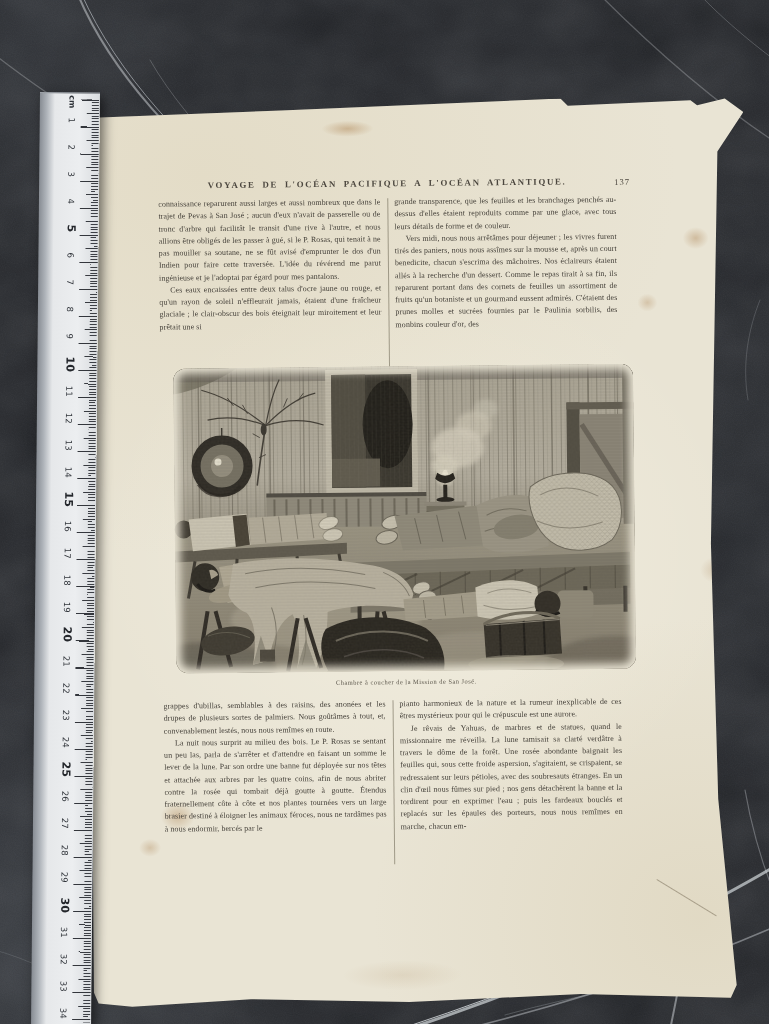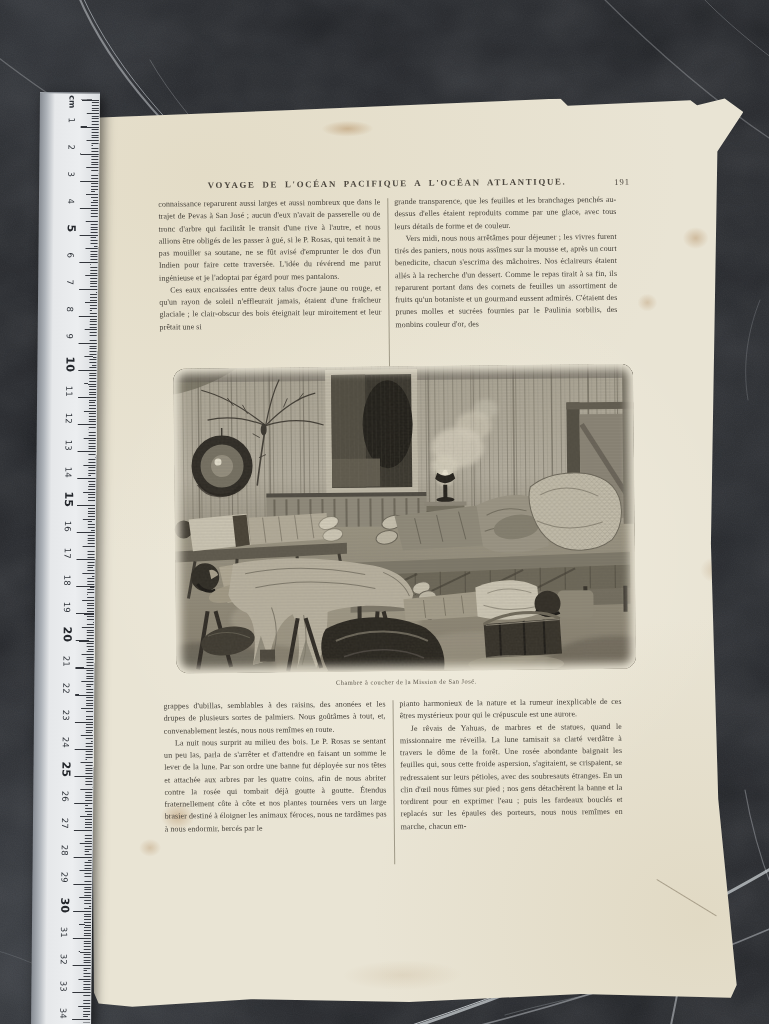--- a/index.html
+++ b/index.html
@@ -136,21 +136,21 @@
     <div class="spot" style="left:612px;top:460px;width:30px;height:26px;background:radial-gradient(closest-side,rgba(150,104,52,.22),transparent);"></div>
     <div class="spot" style="left:70px;top:700px;width:34px;height:28px;background:radial-gradient(closest-side,rgba(158,110,56,.35),transparent);"></div>
     <div class="spot" style="left:48px;top:736px;width:22px;height:18px;background:radial-gradient(closest-side,rgba(158,110,56,.28),transparent);"></div>
     <div class="spot" style="left:496px;top:548px;width:24px;height:18px;background:radial-gradient(closest-side,rgba(150,104,52,.25),transparent);"></div>
     <div class="spot" style="left:250px;top:860px;width:120px;height:30px;background:radial-gradient(closest-side,rgba(150,110,60,.12),transparent);"></div>
     <div class="crease" style="left:560px;top:800px;"></div>
     <div class="singe"></div>
 
     <div class="runhead">
       <span class="title">VOYAGE DE L'OCÉAN PACIFIQUE A L'OCÉAN ATLANTIQUE.</span>
-      <span class="pno">191</span>
+      <span class="pno">137</span>
     </div>
 
     <div class="cols top">
       <div class="col">
         <p>connaissance reparurent aussi larges et aussi nombreux que dans le trajet de Pevas à San José ; aucun d'eux n'avait de passerelle ou de tronc d'arbre qui facilitât le transit d'une rive à l'autre, et nous allions être obligés de les passer à gué, si le P. Rosas, qui tenait à ne pas mouiller sa soutane, ne se fût avisé d'emprunter le dos d'un Indien pour faire cette traversée. L'idée du révérend me parut ingénieuse et je l'adoptai par égard pour mes pantalons.</p>
         <p class="indent">Ces eaux encaissées entre deux talus d'ocre jaune ou rouge, et qu'un rayon de soleil n'effleurait jamais, étaient d'une fraîcheur glaciale ; le clair-obscur des bois éteignait leur miroitement et leur prêtait une si</p>
       </div>
       <div class="col">
         <p>grande transparence, que les feuilles et les branchages penchés au-dessus d'elles étaient reproduits comme par une glace, avec tous leurs détails de forme et de couleur.</p>
         <p class="indent">Vers midi, nous nous arrêtâmes pour déjeuner ; les vivres furent tirés des paniers, nous nous assîmes sur la mousse et, après un court benedicite, chacun s'escrima des mâchoires. Nos éclaireurs étaient allés à la recherche d'un dessert. Comme le repas tirait à sa fin, ils reparurent portant dans des cornets de feuilles un assortiment de fruits qu'un botaniste et un gourmand eussent admirés. C'étaient des prunes molles et sucrées fournies par le Paulinia sorbilis, des monbins couleur d'or, des</p>

